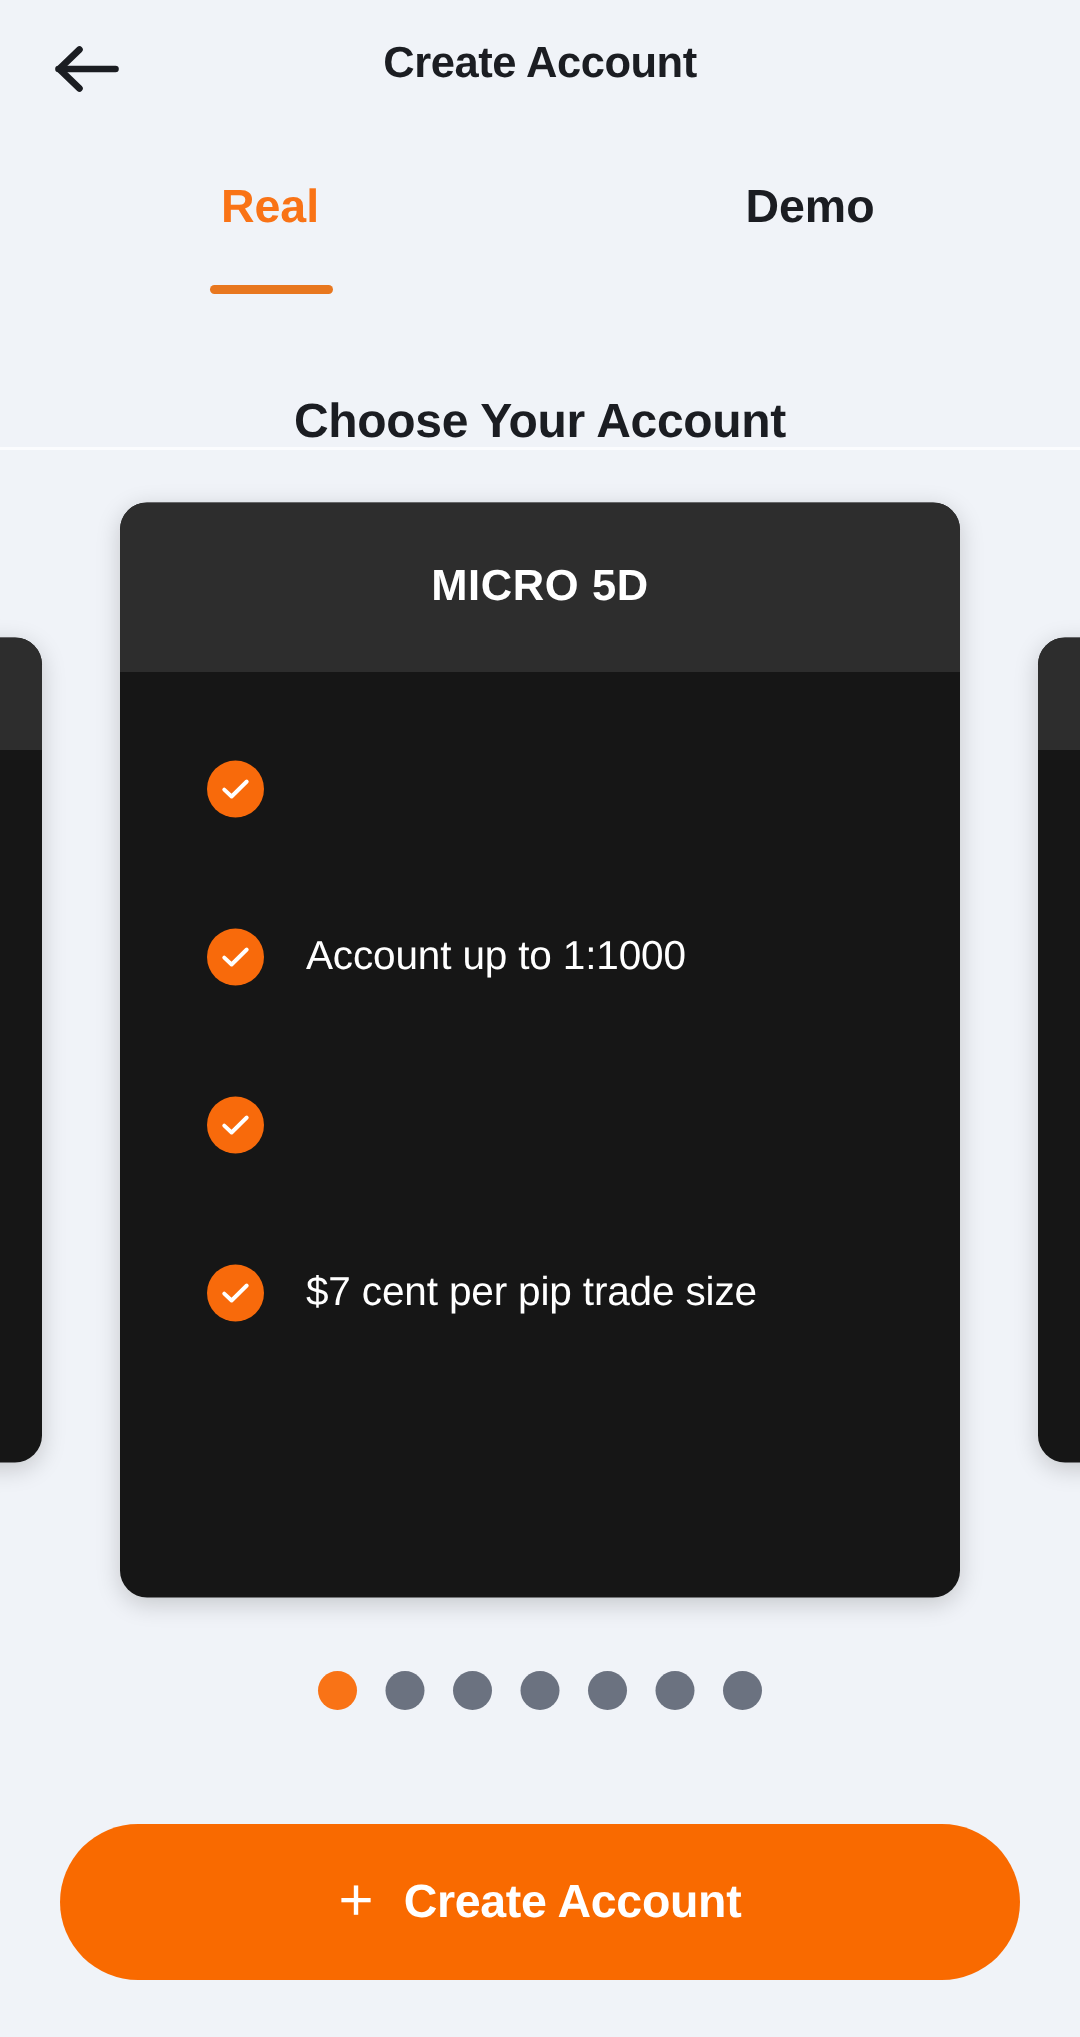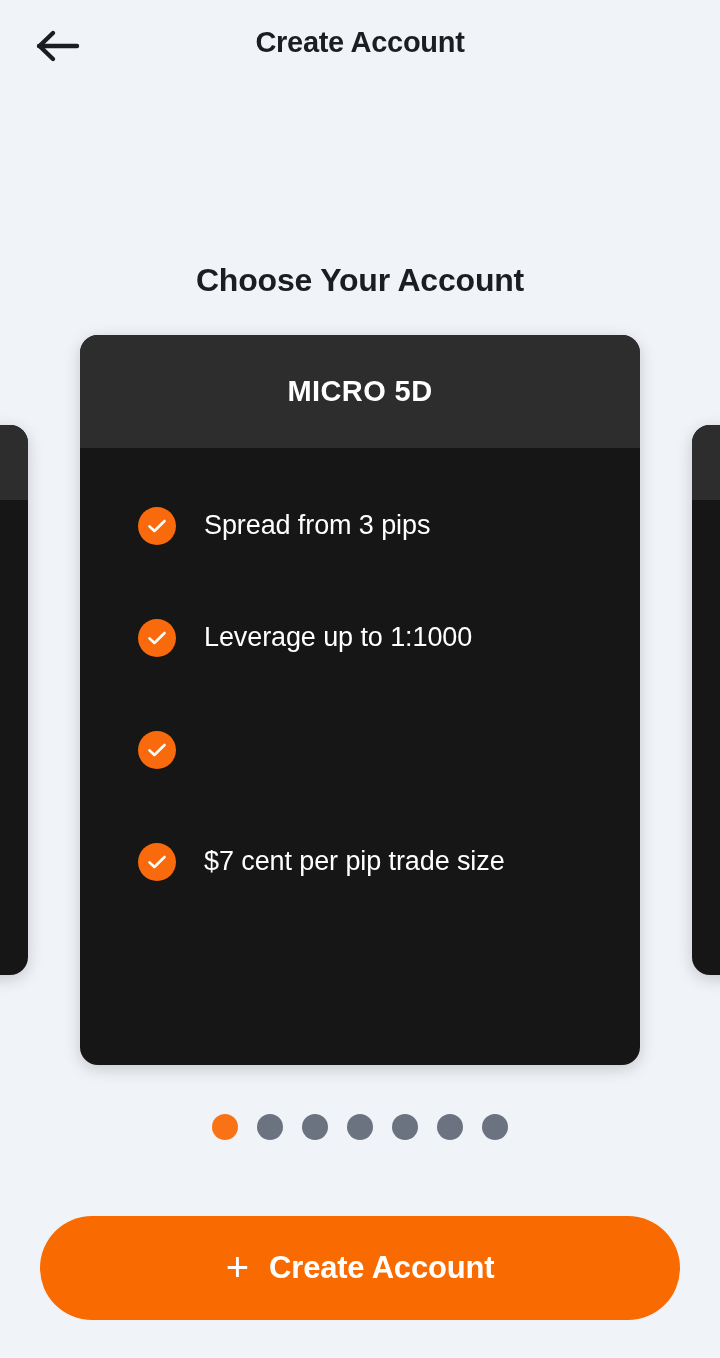--- a/index.html
+++ b/index.html
@@ -166,20 +166,26 @@
       <span>
         <svg width="44" height="34" viewBox="0 0 44 34" fill="none">
           <path d="M3 17 H41" stroke="#1b1d22" stroke-width="4.4" stroke-linecap="round"></path>
           <path d="M17 4 L3.5 17 L17 30" stroke="#1b1d22" stroke-width="4.4" stroke-linecap="round" stroke-linejoin="round"></path>
         </svg>
       </span>
     </div>
     <div class="page-title">Create Account</div>
   </div>
 
+  <div class="tabs">
+    <div class="tab tab-real">Real</div>
+    <div class="tab tab-demo">Demo</div>
+    <div class="tab-underline"></div>
+    <div class="tab-divider"></div>
+  </div>
 
   <div class="section-title">Choose Your Account</div>
 
   <div class="carousel">
 
     <div class="card card-peek-left">
       <div class="card-header"></div>
     </div>
 
     <div class="card card-main">
@@ -187,30 +193,29 @@
         <div class="card-title">MICRO 5D</div>
       </div>
       <div class="card-body">
 
         <div class="feature">
           <span class="check">
             <svg width="20" height="16" viewBox="0 0 20 16" fill="none">
               <path d="M2.5 8.4 L7.4 13 L17.5 3" stroke="#ffffff" stroke-width="2.6" stroke-linecap="round" stroke-linejoin="round"></path>
             </svg>
           </span>
-          <span class="feature-text">Spread from 3 pips</span>
-        </div>
-
-        <div class="feature">
-          <span class="check">
-            <svg width="20" height="16" viewBox="0 0 20 16" fill="none">
-              <path d="M2.5 8.4 L7.4 13 L17.5 3" stroke="#ffffff" stroke-width="2.6" stroke-linecap="round" stroke-linejoin="round"></path>
-            </svg>
-          </span>
-          <span class="feature-text">Leverage up to 1:1000</span>
+        </div>
+
+        <div class="feature">
+          <span class="check">
+            <svg width="20" height="16" viewBox="0 0 20 16" fill="none">
+              <path d="M2.5 8.4 L7.4 13 L17.5 3" stroke="#ffffff" stroke-width="2.6" stroke-linecap="round" stroke-linejoin="round"></path>
+            </svg>
+          </span>
+          <span class="feature-text">Account up to 1:1000</span>
         </div>
 
         <div class="feature">
           <span class="check">
             <svg width="20" height="16" viewBox="0 0 20 16" fill="none">
               <path d="M2.5 8.4 L7.4 13 L17.5 3" stroke="#ffffff" stroke-width="2.6" stroke-linecap="round" stroke-linejoin="round"></path>
             </svg>
           </span>
         </div>
 

